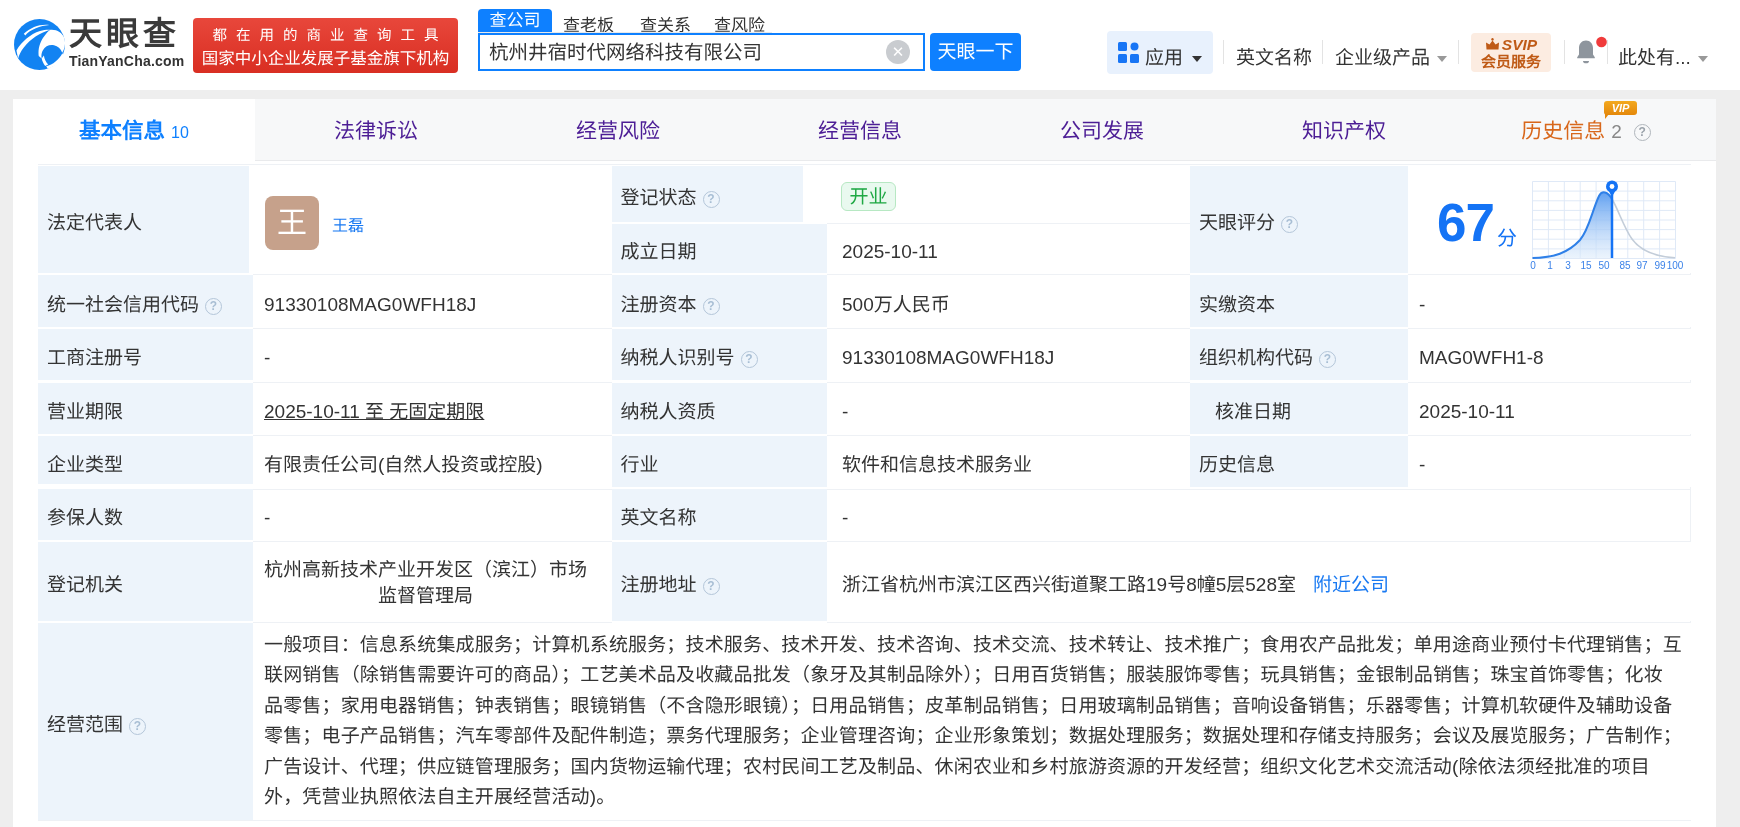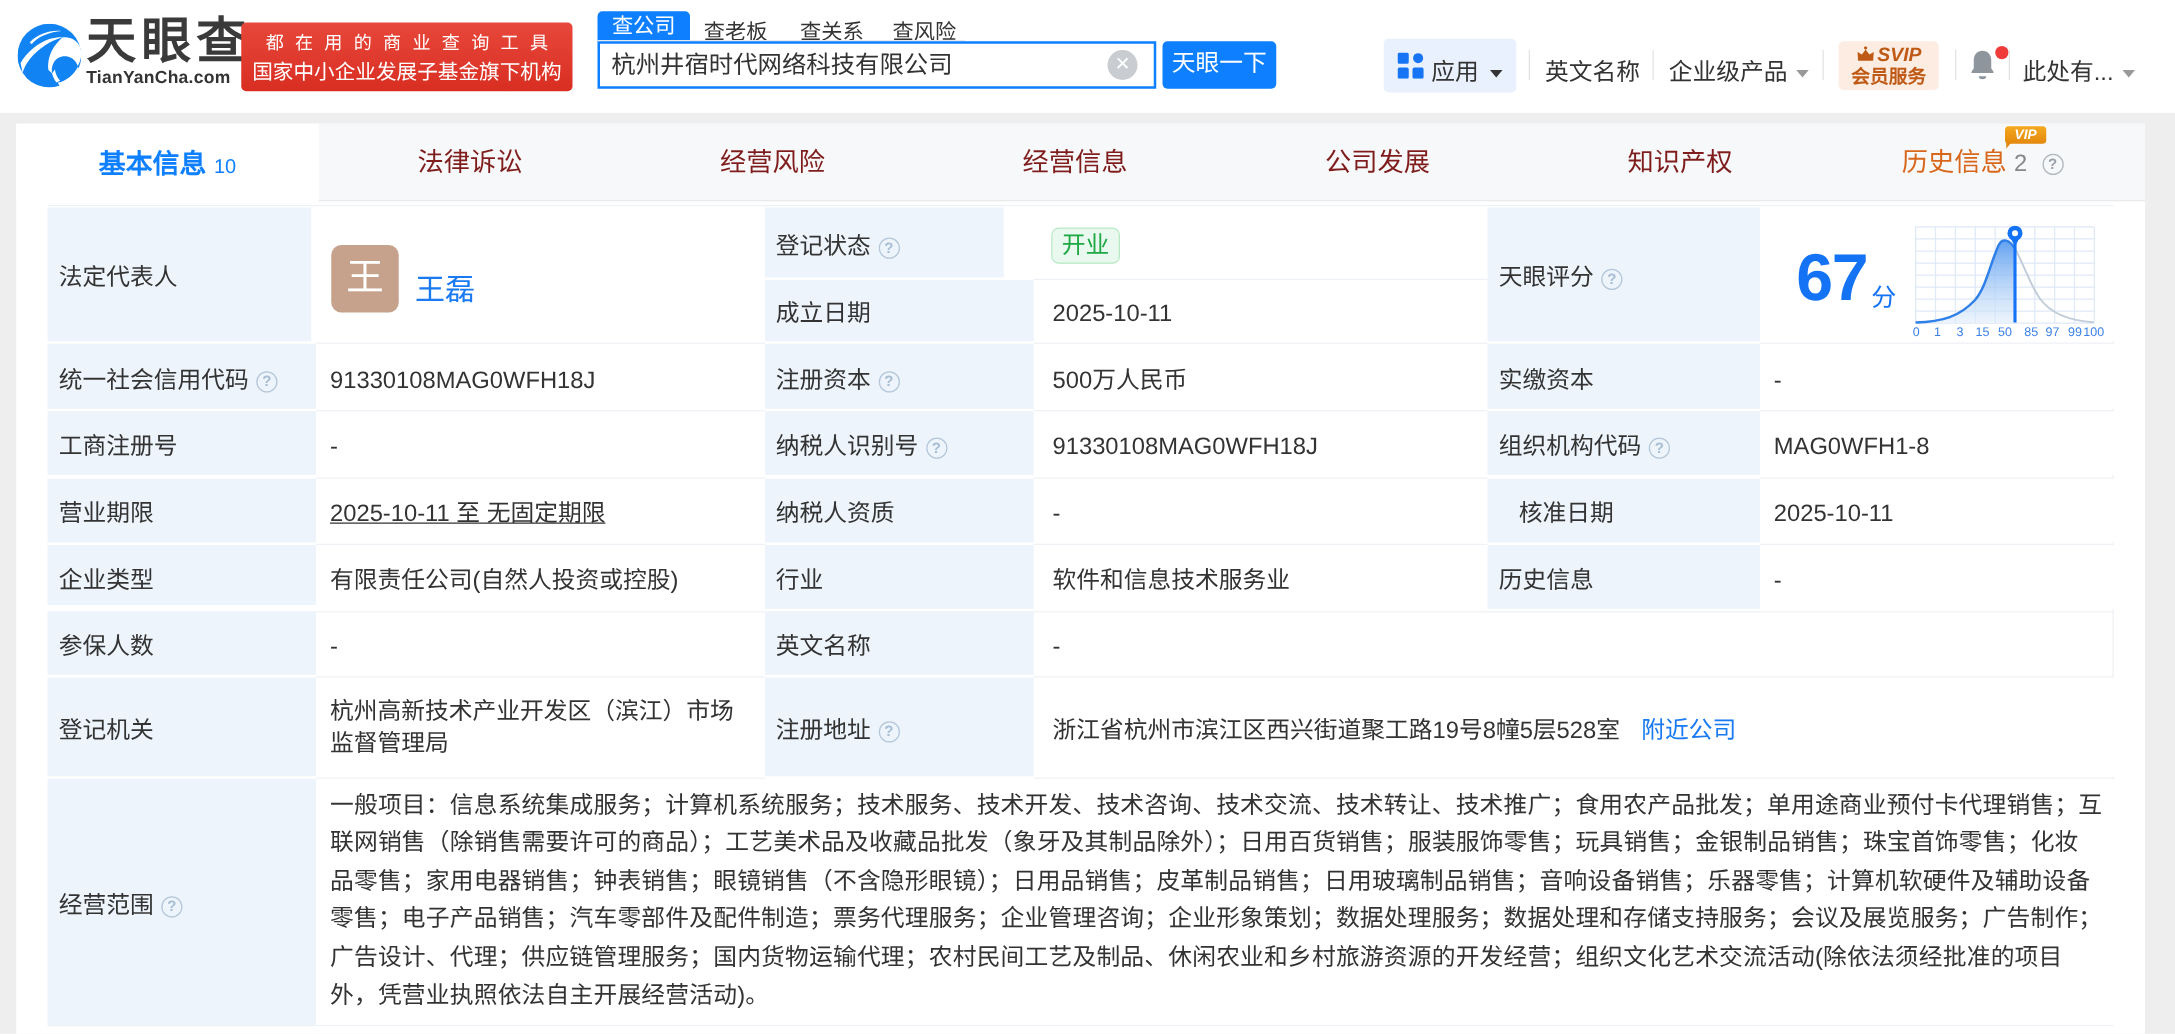--- a/index.html
+++ b/index.html
@@ -4,21 +4,21 @@
 <title>天眼查</title>
 <style>
 * { margin:0; padding:0; box-sizing:border-box; }
 html,body { width:1740px; height:827px; overflow:hidden; background:#fff;
   font-family:"Liberation Sans",sans-serif; color:#333; }
 .abs { position:absolute; }
 #pagebg { position:absolute; left:0; top:90px; width:1740px; height:737px; background:#eeeeee; }
 #container { position:absolute; left:13px; top:99px; width:1703px; height:728px; background:#fff; }
 
 #header { position:absolute; left:0; top:0; width:1740px; height:90px; background:#fff; }
-#logotext { position:absolute; left:69px; top:17px; font-size:40px; line-height:33px; font-weight:bold; color:#3a3a3a; letter-spacing:4px;}
+#logotext { position:absolute; left:69px; top:17px; font-size:33px; line-height:33px; font-weight:bold; color:#3a3a3a; letter-spacing:4px;}
 #logosub { position:absolute; left:69px; top:54px; font-size:14px; line-height:15px; font-weight:bold; color:#333; letter-spacing:0.2px;}
 #redbox { position:absolute; left:193px; top:18px; width:265px; height:55px; background:linear-gradient(180deg,#e8473b,#d92e22); border-radius:4px; color:#fff; text-align:center;}
 #redbox .l1 { margin-top:8px; font-size:14.5px; line-height:19px; letter-spacing:9px; text-indent:9px; white-space:nowrap;}
 #redbox .l2 { margin-top:2px; font-size:16.5px; line-height:22px; letter-spacing:0px; white-space:nowrap;}
 
 #stabs { position:absolute; left:478px; top:9px; width:294px; height:24px; border-bottom:1px solid #e9e9e9; }
 .stab { position:absolute; top:0; font-size:17px; color:#333; }
 #stab-active { position:absolute; left:478px; top:9px; width:74px; height:24px; background:#0e80ff; color:#fff; font-size:17px; text-align:center; line-height:24px; border-radius:4px 4px 0 0; }
 #searchbox { position:absolute; left:478px; top:33px; width:447px; height:38px; border:2px solid #0e80ff; background:#fff; }
 #searchtext { position:absolute; left:489px; top:42px; font-size:19.5px; line-height:20px; color:#333; }
@@ -30,21 +30,21 @@
 .navdiv { position:absolute; top:40px; width:1px; height:24px; background:#e3e3e3; }
 .navitem { position:absolute; top:42px; font-size:19px; color:#333; }
 #svipbox { position:absolute; left:1471px; top:33px; width:80px; height:39px; background:#fcece1; border-radius:4px; text-align:center; }
 #svipbox .s1 { margin-top:4px; font-size:15.5px; font-weight:bold; font-style:italic; color:#bf5a16; line-height:16px;}
 #svipbox .s2 { font-size:15px; font-weight:bold; color:#bf5a16; line-height:17px; letter-spacing:0px;}
 .caret { display:inline-block; width:0; height:0; border-left:5px solid transparent; border-right:5px solid transparent; border-top:6px solid #333; vertical-align:middle; }
 
 #tabbar { position:absolute; left:0px; top:0px; width:1703px; height:62px; background:#f7f8f9; border-bottom:1px solid #e9eaec; }
 #tab-active { position:absolute; left:0; top:0; width:242px; height:63px; z-index:2; background:#fff; text-align:center; line-height:64px; font-size:21.5px; font-weight:bold; color:#0e80ff; }
 #tab-active .cnt { font-size:16px; font-weight:normal; margin-left:6px; }
-.tab { position:absolute; top:0; width:242px; height:62px; text-align:center; line-height:64px; font-size:21px; color:#7f1d1d; }
+.tab { position:absolute; top:0; width:242px; height:62px; text-align:center; line-height:64px; font-size:21px; color:#4c1d95; }
 #tab-hist { color:#d8671b; }
 
 #table { position:absolute; left:25px; top:67px; width:1653px; height:655px; }
 .lbl { position:absolute; background:#edf4fb; font-size:19px; color:#333; }
 .val { position:absolute; background:#fff; font-size:19px; color:#333; }
 .qm { display:inline-block; width:17px; height:17px; border:1px solid #b4c6d9; border-radius:50%; color:#a8bed4; font-size:12px; line-height:15px; text-align:center; vertical-align:1px; margin-left:6px; font-weight:bold;}
 .sep { position:absolute; height:1px; background:#eef1f5; }
 a.lnk { color:#1a7af2; text-decoration:none; }
 </style>
 </head>
@@ -120,21 +120,21 @@
     <div style="position:absolute;left:1591px;top:2px;width:33px;height:14px;background:linear-gradient(180deg,#f3a91f,#e4880b);border-radius:3px;color:#fff;font-size:11px;font-weight:bold;font-style:italic;text-align:center;line-height:14px;">VIP</div>
     <div style="position:absolute;left:1592px;top:15px;width:0;height:0;border-left:4px solid #e4880b;border-bottom:5px solid transparent;"></div>
   </div>
   <div id="table">
     <div class="sep" style="left:0px;top:-2px;width:1653px;"></div>
     <div class="sep" style="left:0px;top:654px;width:1653px;"></div>
     <div class="sep" style="left:1652px;top:0px;width:1px;height:654px;"></div>
     <div class="lbl" style="left:0px;top:0px;width:211px;height:107px;line-height:114px;padding-left:9px;">法定代表人</div>
     <div class="val" style="left:215px;top:0px;width:358.5px;height:107px;">
         <div style="position:absolute;left:12px;top:30px;width:54px;height:54px;border-radius:8px;background:#c6a18b;color:#fff;font-size:30px;text-align:center;line-height:54px;">王</div>
-        <a class="lnk" style="position:absolute;left:79px;top:46px;font-size:24px;">王磊</a>
+        <a class="lnk" style="position:absolute;left:79px;top:46px;font-size:16px;">王磊</a>
       </div>
     <div class="lbl" style="left:573.5px;top:0px;width:191px;height:56px;line-height:63px;padding-left:9px;">登记状态<span class="qm">?</span></div>
     <div class="val" style="left:789px;top:0px;width:363px;height:56px;">
         <div style="position:absolute;left:14px;top:16px;width:55px;height:29px;background:#e9f9ef;border:1px solid #b7e8c3;border-radius:6px;color:#1fa844;font-size:19px;text-align:center;line-height:28px;">开业</div>
       </div>
     <div class="lbl" style="left:573.5px;top:57.5px;width:215.5px;height:49.5px;line-height:56.5px;padding-left:9px;">成立日期</div>
     <div class="val" style="left:789px;top:57.5px;width:363px;height:49.5px;line-height:56.5px;padding-left:15px;">2025-10-11</div>
     <div class="lbl" style="left:1152px;top:0px;width:218px;height:107px;line-height:114px;padding-left:9px;">天眼评分<span class="qm">?</span></div>
     <div class="val" style="left:1370px;top:0px;width:283px;height:107px;">
         <span style="position:absolute;left:29px;top:37px;font-size:53px;font-weight:bold;color:#1473f5;letter-spacing:-1px;line-height:40px;">67</span>
@@ -191,21 +191,21 @@
     <div class="val" style="left:215px;top:270px;width:358.5px;height:51px;line-height:58px;padding-left:11px;">有限责任公司(自然人投资或控股)</div>
     <div class="lbl" style="left:573.5px;top:270px;width:215.5px;height:51px;line-height:58px;padding-left:9px;">行业</div>
     <div class="val" style="left:789px;top:270px;width:363px;height:51px;line-height:58px;padding-left:15px;">软件和信息技术服务业</div>
     <div class="lbl" style="left:1152px;top:270px;width:218px;height:51px;line-height:58px;padding-left:9px;">历史信息</div>
     <div class="val" style="left:1370px;top:270px;width:283px;height:51px;line-height:58px;padding-left:11px;">-</div>
     <div class="lbl" style="left:0px;top:323px;width:215px;height:51px;line-height:58px;padding-left:9px;">参保人数</div>
     <div class="val" style="left:215px;top:323px;width:358.5px;height:51px;line-height:58px;padding-left:11px;">-</div>
     <div class="lbl" style="left:573.5px;top:323px;width:215.5px;height:51px;line-height:58px;padding-left:9px;">英文名称</div>
     <div class="val" style="left:789px;top:323px;width:363px;height:51px;line-height:58px;padding-left:15px;">-</div>
     <div class="lbl" style="left:0px;top:375.5px;width:215px;height:79px;line-height:86px;padding-left:9px;">登记机关</div>
-    <div class="val" style="left:215px;top:375.5px;width:358.5px;height:79px;display:flex;align-items:center;">
+    <div class="val" style="left:215px;top:375.5px;width:358.5px;height:79px;display:flex;align-items:center;text-align:center;">
         <div style="padding-left:11px;line-height:26px;padding-top:3px;">杭州高新技术产业开发区（滨江）市场<br>监督管理局</div>
       </div>
     <div class="lbl" style="left:573.5px;top:375.5px;width:215.5px;height:79px;line-height:86px;padding-left:9px;">注册地址<span class="qm">?</span></div>
     <div class="val" style="left:789px;top:375.5px;width:864px;height:79px;line-height:86px;padding-left:15px;">浙江省杭州市滨江区西兴街道聚工路19号8幢5层528室<a class="lnk" style="margin-left:17px;">附近公司</a></div>
     <div class="lbl" style="left:0px;top:456.5px;width:215px;height:197.5px;line-height:204.5px;padding-left:9px;">经营范围<span class="qm">?</span></div>
     <div class="val" style="left:215px;top:456.5px;width:1438px;height:197.5px;">
         <div style="padding-left:11px;padding-top:7px;line-height:30.6px;white-space:nowrap;letter-spacing:0.16px;">一般项目：信息系统集成服务；计算机系统服务；技术服务、技术开发、技术咨询、技术交流、技术转让、技术推广；食用农产品批发；单用途商业预付卡代理销售；互<br>联网销售（除销售需要许可的商品）；工艺美术品及收藏品批发（象牙及其制品除外）；日用百货销售；服装服饰零售；玩具销售；金银制品销售；珠宝首饰零售；化妆<br>品零售；家用电器销售；钟表销售；眼镜销售（不含隐形眼镜）；日用品销售；皮革制品销售；日用玻璃制品销售；音响设备销售；乐器零售；计算机软硬件及辅助设备<br>零售；电子产品销售；汽车零部件及配件制造；票务代理服务；企业管理咨询；企业形象策划；数据处理服务；数据处理和存储支持服务；会议及展览服务；广告制作；<br>广告设计、代理；供应链管理服务；国内货物运输代理；农村民间工艺及制品、休闲农业和乡村旅游资源的开发经营；组织文化艺术交流活动(除依法须经批准的项目<br>外，凭营业执照依法自主开展经营活动)。</div>
       </div>
     <div class="sep" style="left:215px;top:108px;width:358.5px;"></div>
     <div class="sep" style="left:789px;top:108px;width:363px;"></div>

